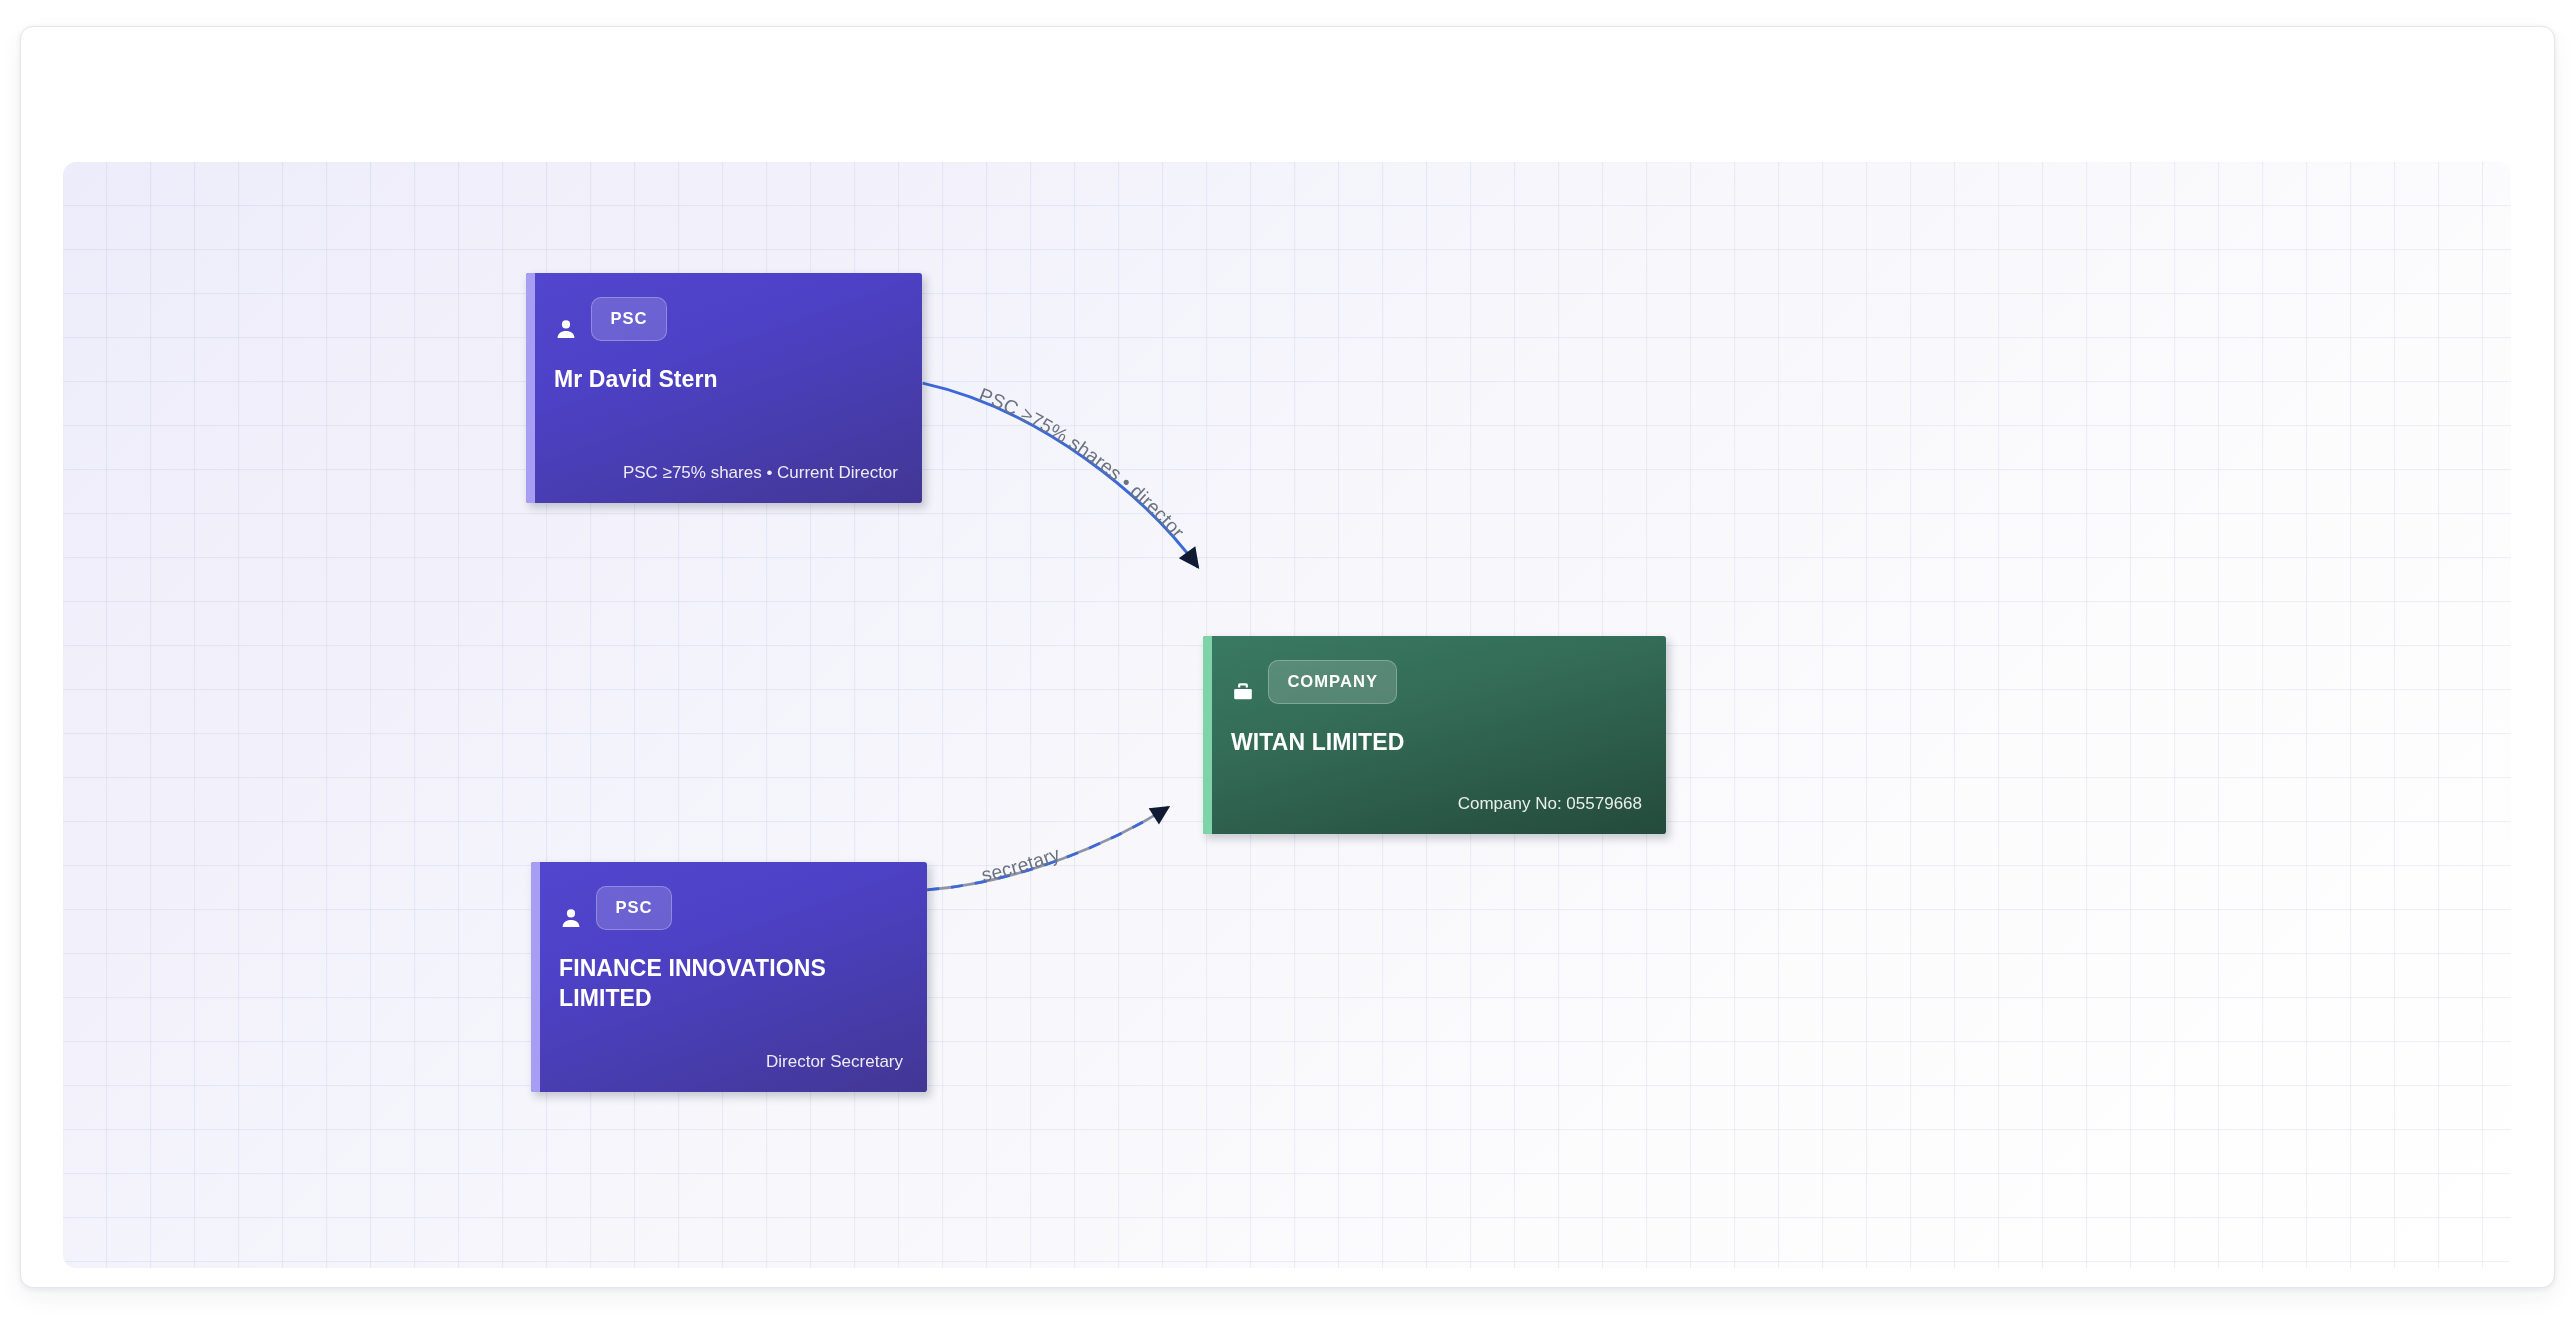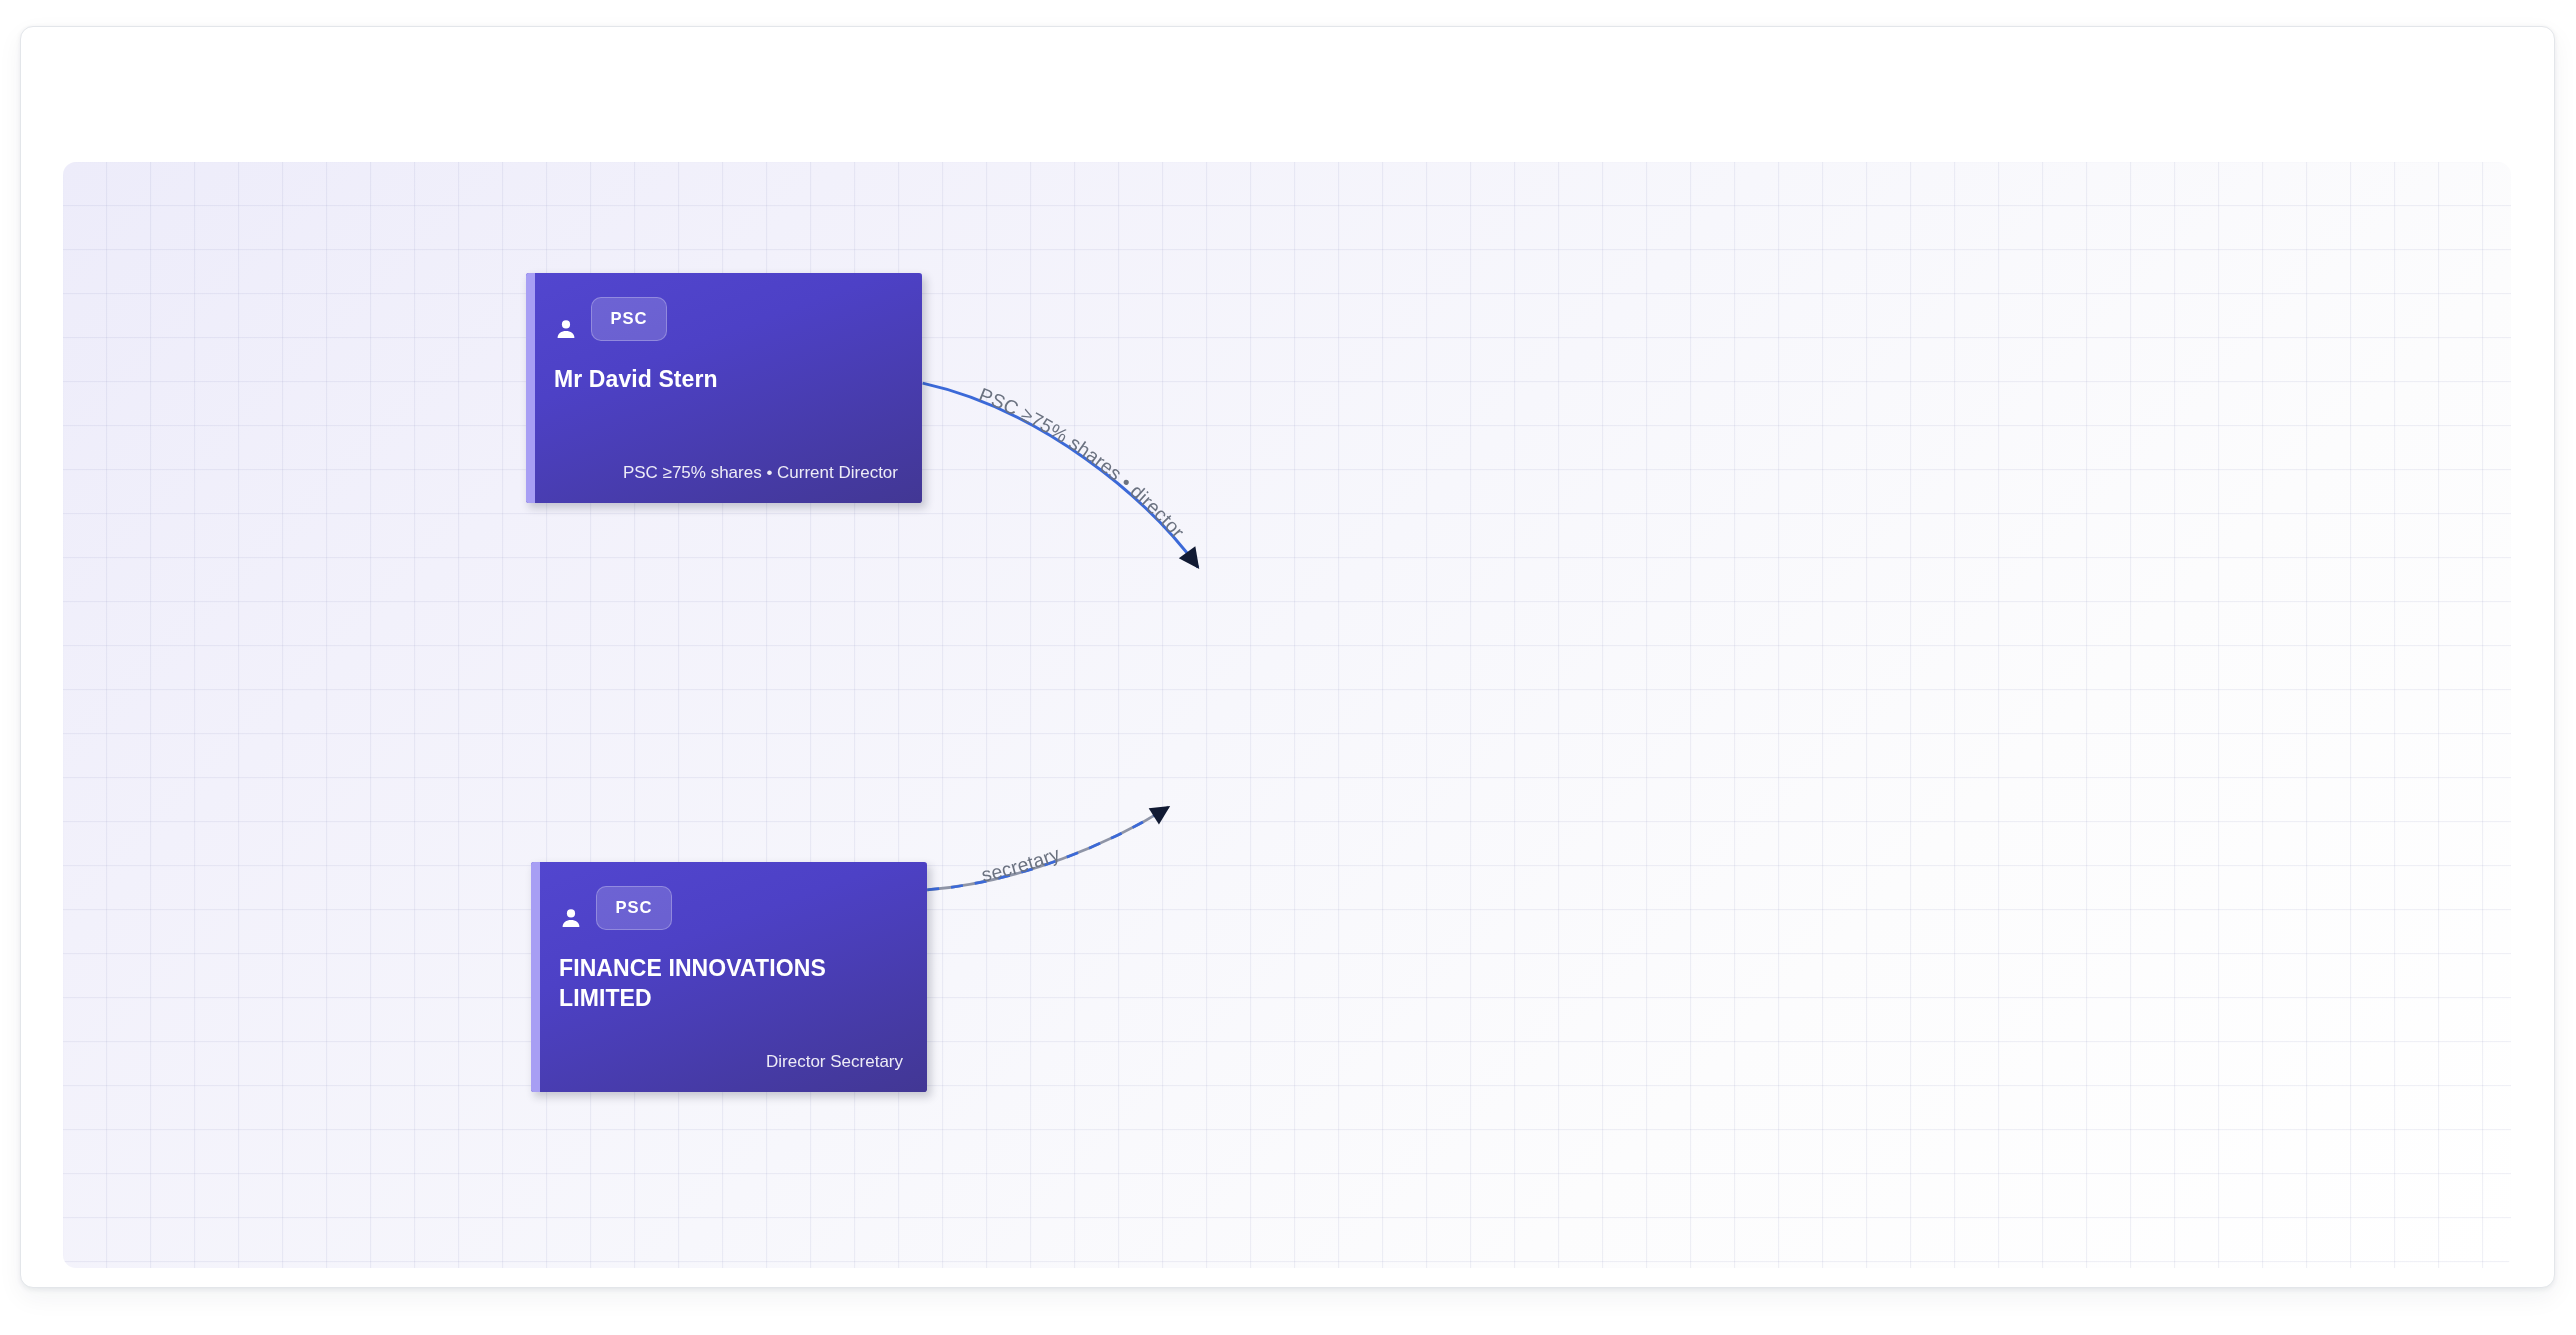--- a/index.html
+++ b/index.html
@@ -203,16 +203,29 @@
             <circle cx="12" cy="7.4" r="4.1"></circle>
             <path d="M3.6 21c0-4.3 3.8-6.9 8.4-6.9s8.4 2.6 8.4 6.9z"></path>
           </svg>
         </span>
         <span class="badge">PSC</span>
       </div>
       <div class="node-name upper">FINANCE INNOVATIONS LIMITED</div>
       <div class="node-sub">Director Secretary</div>
     </div>
 
+    <div class="node node-company" id="node-witan">
+      <div class="node-toprow">
+        <span>
+          <svg class="node-glyph" viewBox="0 0 24 24" fill="#ffffff">
+            <path d="M9 3.2h6a1.9 1.9 0 0 1 1.9 1.9v2.3h-2.2V5.4H9.3v2h-2.2V5.1A1.9 1.9 0 0 1 9 3.2Z"></path>
+            <rect x="3.2" y="9.1" width="17.6" height="10.1" rx="1.3"></rect>
+          </svg>
+        </span>
+        <span class="badge">COMPANY</span>
+      </div>
+      <div class="node-name upper">WITAN LIMITED</div>
+      <div class="node-sub">Company No: 05579668</div>
+    </div>
 
   </div>
 </div>
 
 
 </body></html>

